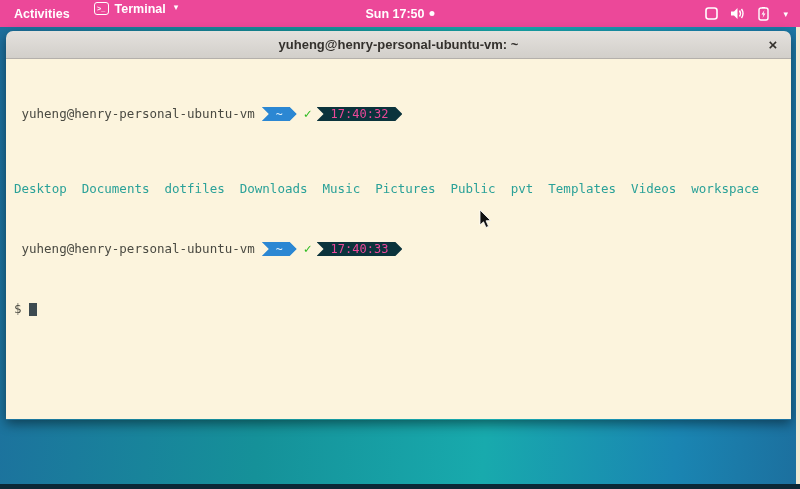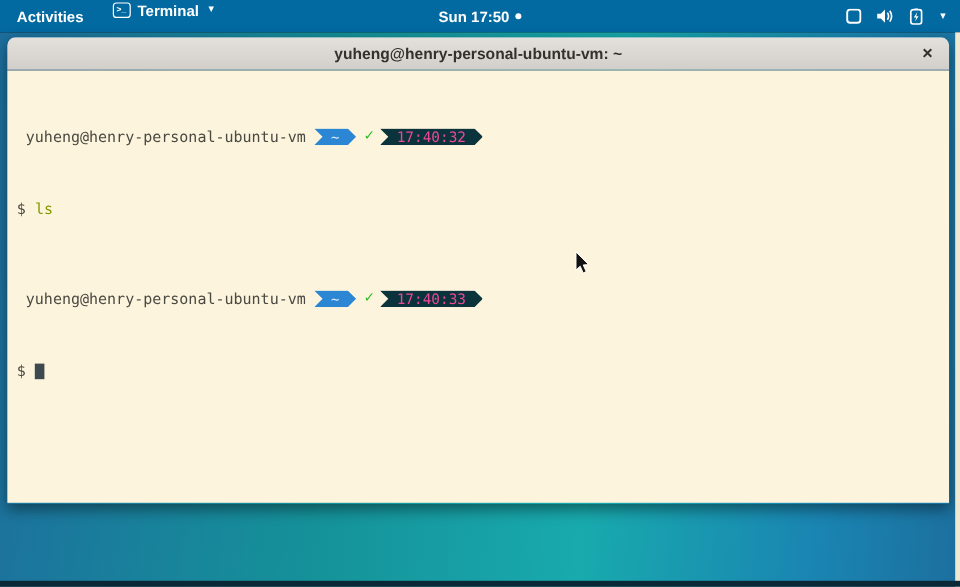--- a/index.html
+++ b/index.html
@@ -6,21 +6,21 @@
   html,body { width:800px; height:489px; overflow:hidden; }
   .screen {
     position:relative; width:800px; height:489px;
     font-family:"Liberation Sans","DejaVu Sans",sans-serif;
     background:#000;
   }
 
   
   .top-bar {
     position:absolute; top:0; left:0; width:800px; height:27px;
-    background:#0369a1; color:#fff; display:flex; align-items:center;
+    background:#ec4899; color:#fff; display:flex; align-items:center;
     font-size:12.5px; font-weight:600;
   }
   .activities { padding:0 14px; height:27px; display:flex; align-items:center; cursor:pointer; }
   .app-menu { display:flex; align-items:flex-start; gap:6px; padding:0 10px; height:24px; cursor:pointer; }
   .term-icon {
     width:15px; height:13px; border:1.5px solid #fff; border-radius:3px;
     display:inline-flex; align-items:center; justify-content:center;
     font-size:7px; font-weight:bold; letter-spacing:0;
   }
   .menu-caret { font-size:9px; margin-left:2px; }
@@ -140,22 +140,22 @@
 
       <div class="term">
         
         <div class="line prompt-line">
           <span class="userhost">yuheng@henry-personal-ubuntu-vm</span>
           <span class="seg seg-blue">~</span>
           <span class="check">✓</span>
           <span class="seg seg-dark">17:40:32</span>
         </div>
         
-        <div class="line"><span class="dollar">$</span> <span class="cmd">ls</span></div>
         
+        <div class="line ls-line">Desktop  Documents  dotfiles  Downloads  Music  Pictures  Public  pvt  Templates  Videos  workspace</div>
         
         <div class="line prompt-line">
           <span class="userhost">yuheng@henry-personal-ubuntu-vm</span>
           <span class="seg seg-blue">~</span>
           <span class="check">✓</span>
           <span class="seg seg-dark">17:40:33</span>
         </div>
         
         <div class="line"><span class="dollar">$</span> <span class="cursor-block"></span></div>
       </div>

